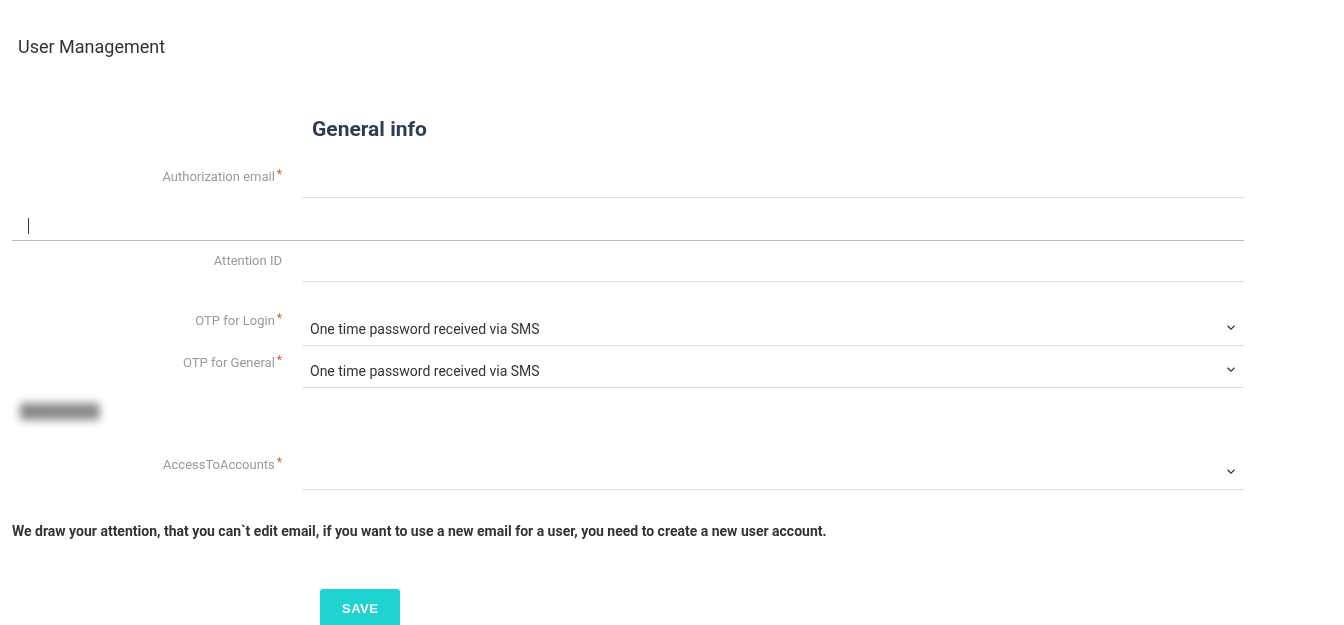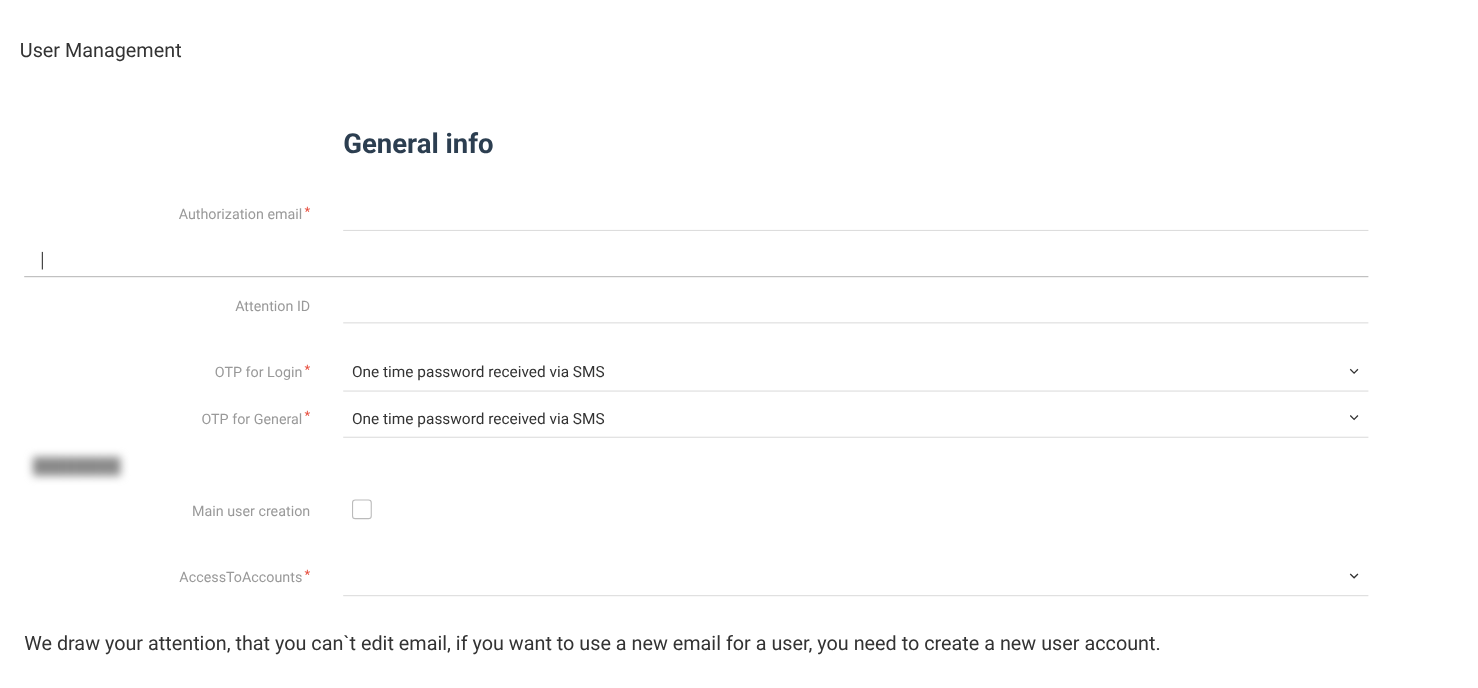--- a/index.html
+++ b/index.html
@@ -18,50 +18,49 @@
       font-size: 18px;
       font-weight: 400;
       color: #333;
       padding: 36px 0 0 18px;
     }
     .form-container {
       margin-top: 60px;
       padding-left: 0;
     }
     .section-title {
-      font-size: 25px;
+      font-size: 21px;
       font-weight: 700;
       color: #2c3e50;
       margin-left: 312px;
       margin-bottom: 28px;
     }
     .form-row {
       display: flex;
-      align-items: center;
       margin-bottom: 0;
       min-height: 42px;
     }
     .form-label-col {
       width: 290px;
       text-align: right;
       padding-right: 8px;
       font-size: 13px;
       color: #999;
       position: relative;
     }
     .required-star {
       color: #e74c3c;
       margin-left: 2px;
       font-size: 12px;
       position: relative;
       top: -3px;
     }
     .form-input-col {
       flex: 1;
-      margin-left: 22px;
+      margin-left: 12px;
       margin-right: 100px;
       position: relative;
     }
     .text-input {
       width: 100%;
       border: none;
       border-bottom: 1px solid #ddd;
       padding: 6px 0 6px 8px;
       font-size: 14px;
       outline: none;
@@ -110,22 +109,23 @@
       width: 18px;
       height: 18px;
       border: 1.5px solid #bbb;
       border-radius: 3px;
       background: #fff;
       cursor: pointer;
       display: inline-block;
     }
     .attention-text {
       padding: 6px 0 6px 0;
-      font-size: 18px;
-      color: #333;
+      font-size: 14px;
+      color: #333;
+      font-weight: bold;
     }
     .save-button {
       margin-top: 30px;
       margin-left: 320px;
       background: #1fd3d0;
       color: #fff;
       border: none;
       padding: 12px 22px;
       font-size: 13px;
       font-weight: 600;
@@ -220,30 +220,20 @@
   </div>
 
   
   <div class="form-row">
     <div class="form-input-col">
       <div class="name-value">████████</div>
     </div>
   </div>
 
   
-  <div class="form-row">
-    <div class="form-label-col">
-      <span>Main user creation</span>
-    </div>
-    <div class="form-input-col">
-      <div class="checkbox-wrapper">
-        <span class="checkbox"></span>
-      </div>
-    </div>
-  </div>
 
   
   <div class="form-row row-spacer-lg">
     <div class="form-label-col">
       <span>AccessToAccounts</span><span class="required-star">*</span>
     </div>
     <div class="form-input-col">
       <div class="select-wrapper">
         <div class="select-value">&nbsp;</div>
         <span class="chevron-icon">

